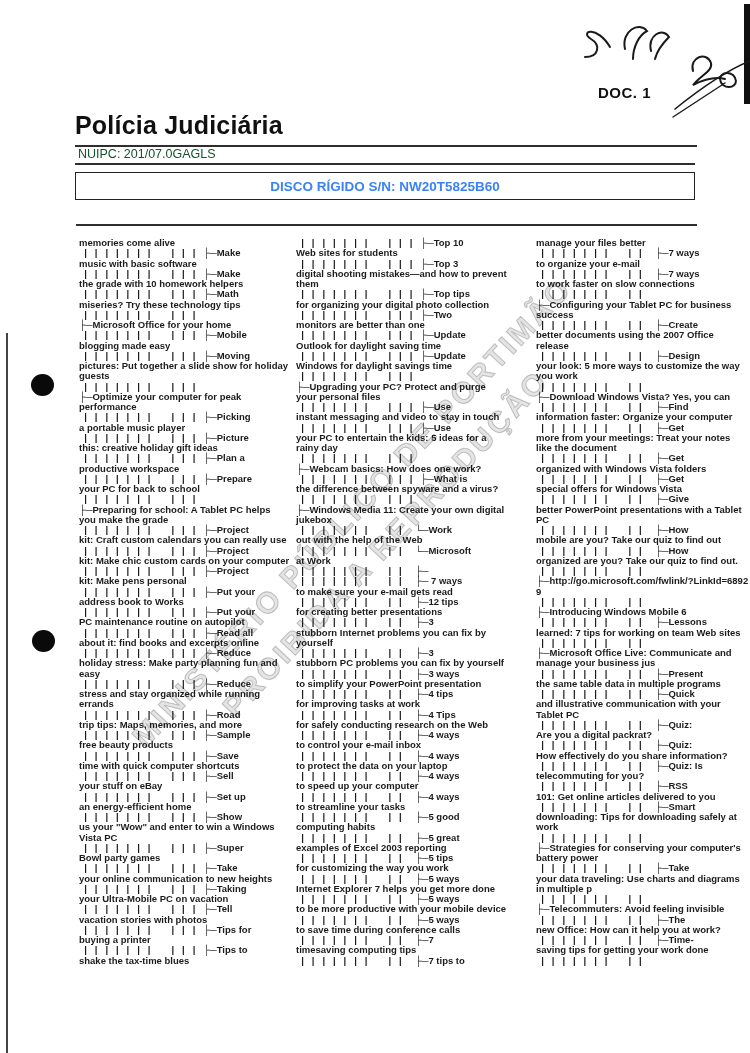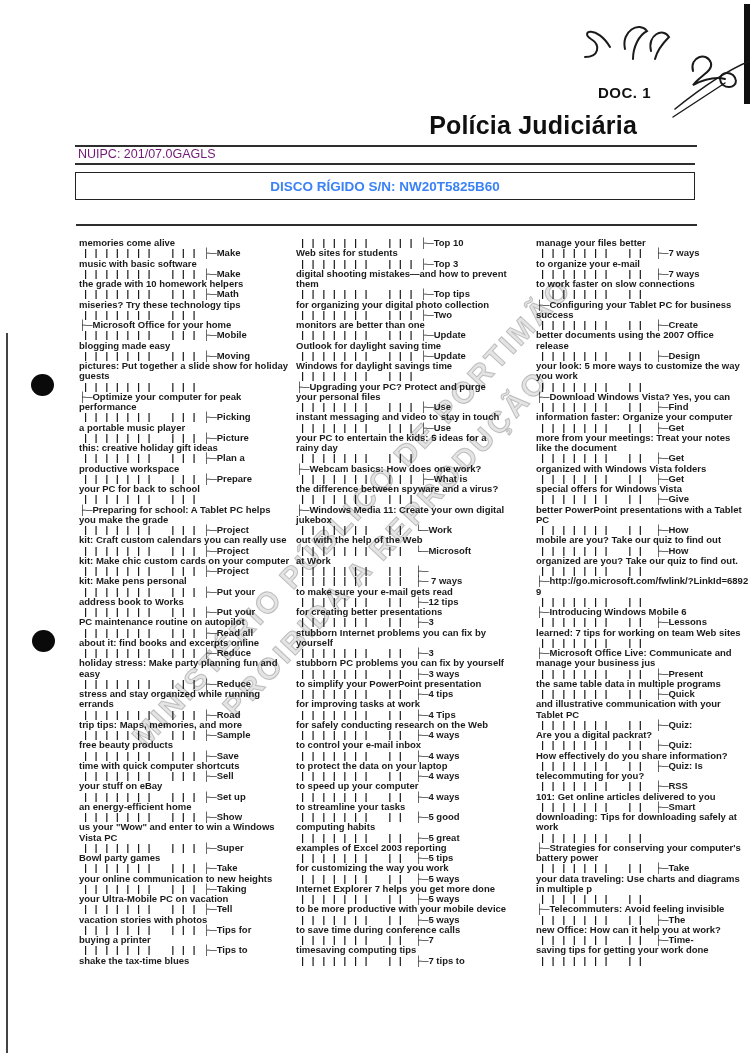--- a/index.html
+++ b/index.html
@@ -1,27 +1,27 @@
 <!DOCTYPE html>
 <html><head>
 <meta charset="utf-8">
 <style>
   html,body { margin:0; padding:0; }
   body { font-family: "Liberation Sans", "DejaVu Sans", sans-serif; background:#e8e8e8; }
   .page { position:relative; width:750px; height:1053px; background:#ffffff; overflow:hidden; margin:0 auto; }
 
   .doc-label { position:absolute; top:84px; left:598px; font-weight:bold; font-size:15px; letter-spacing:.5px; color:#111; }
-  .page-title { position:absolute; top:111px; left:75px; width:562px; text-align:right; font-size:25px; font-weight:bold; color:#101010; letter-spacing:.2px; }
+  .page-title { position:absolute; top:111px; left:75px; width:562px; text-align:left; font-size:25px; font-weight:bold; color:#101010; letter-spacing:.2px; }
 
   .rule { position:absolute; background:#2e2e2e; height:2px; }
   .rule-top { top:145px; left:75px; width:622px; }
   .rule-mid { top:163px; left:75px; width:620px; }
   .rule-low { top:224px; left:76px; width:621px; height:1.6px; }
 
-  .nuipc { position:absolute; top:147px; left:78px; font-size:12.5px; color:#701a75; }
+  .nuipc { position:absolute; top:147px; left:78px; font-size:12.5px; color:#14532d; }
 
   .disk-box { position:absolute; top:172px; left:75px; width:618px; height:26px; border:1.7px solid #232323;
               display:flex; align-items:center; justify-content:center; font-weight:bold; font-size:13.5px; color:#3b82f6; }
 
   .tree-col { position:absolute; top:238px; width:216px; font-size:9.5px; line-height:10.25px;
               white-space:pre; color:#1b1b1b;font-weight:bold; }
   .tree-col-1 { left:79px; }
   .tree-col-2 { left:296px; }
   .tree-col-3 { left:536px; }
 

